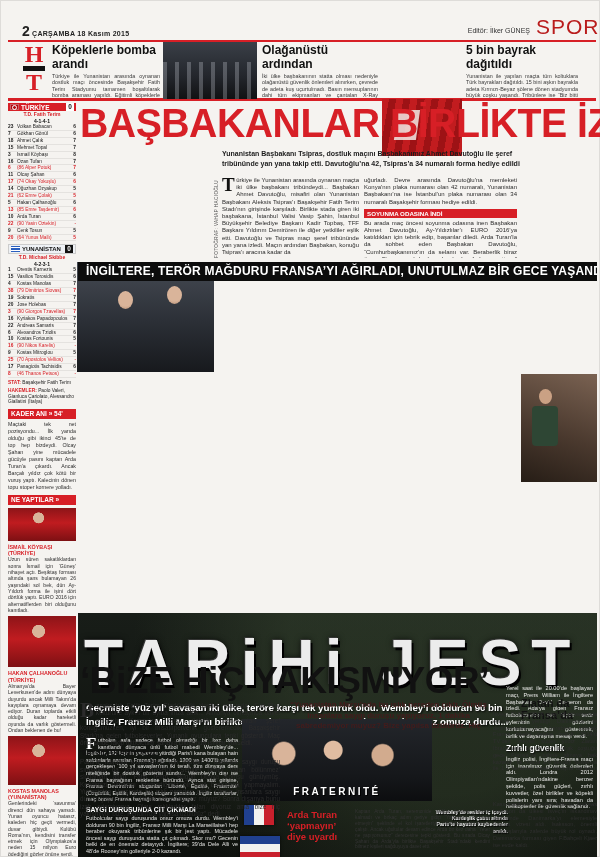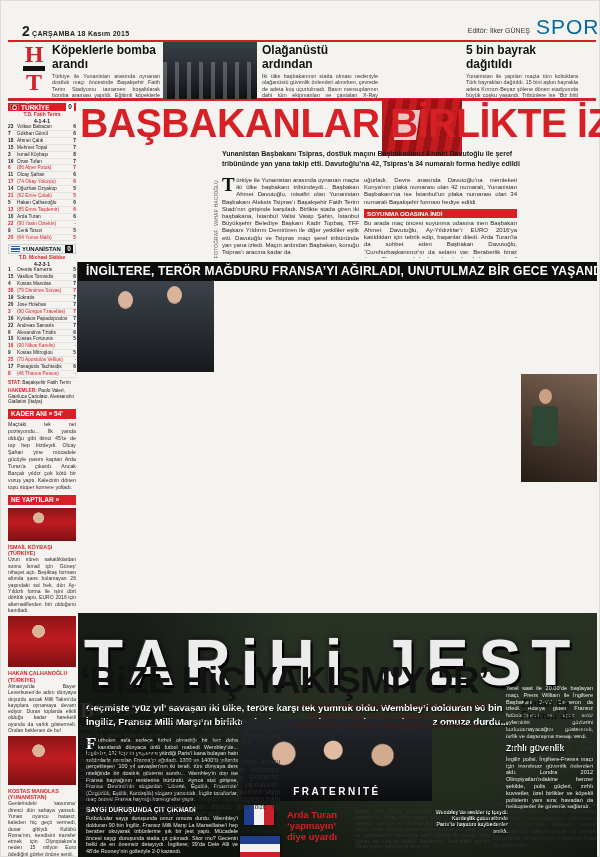--- a/index.html
+++ b/index.html
@@ -8,21 +8,21 @@
           font-family:"Liberation Sans", sans-serif; overflow:hidden; margin:0 auto;
           box-shadow:inset 0 0 0 1px #dedcd9; }
   .abs { position:absolute; }
   .jtext { text-align:justify; }
   .clip { overflow:hidden; }
 
   
   .m-date { font-size:7px; color:#222; letter-spacing:.3px; }
   .m-date b.pageno { font-size:14px; font-weight:bold; letter-spacing:0; }
   .m-editor { font-size:7px; color:#333; }
-  .m-spor { font-size:21px; color:#0369a1; letter-spacing:1px; font-weight:normal; }
+  .m-spor { font-size:21px; color:#b91c1c; letter-spacing:1px; font-weight:normal; }
   .rule-red { background:#d71f26; }
 
   
   .ht { width:24px; height:53px; display:flex; flex-direction:column; align-items:center; }
   .ht .l { color:#d71f26; font-weight:bold; font-size:24px; line-height:21px; font-family:"Liberation Serif", serif; }
   .ht .bar { width:22px; height:5px; background:#111; margin:1px 0; }
 
   .brief h3 { font-size:12px; font-weight:bold; color:#111; margin-bottom:2px; }
   .brief p { font-size:5.4px; line-height:6.4px; color:#3a3a3a; }
 

